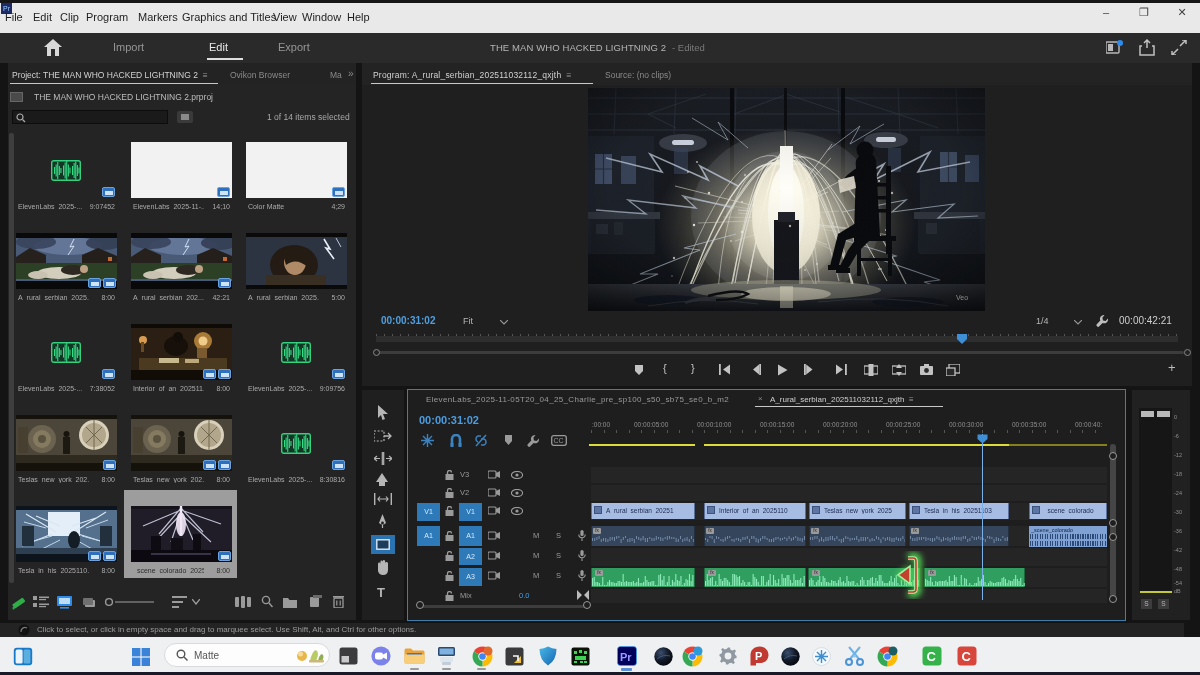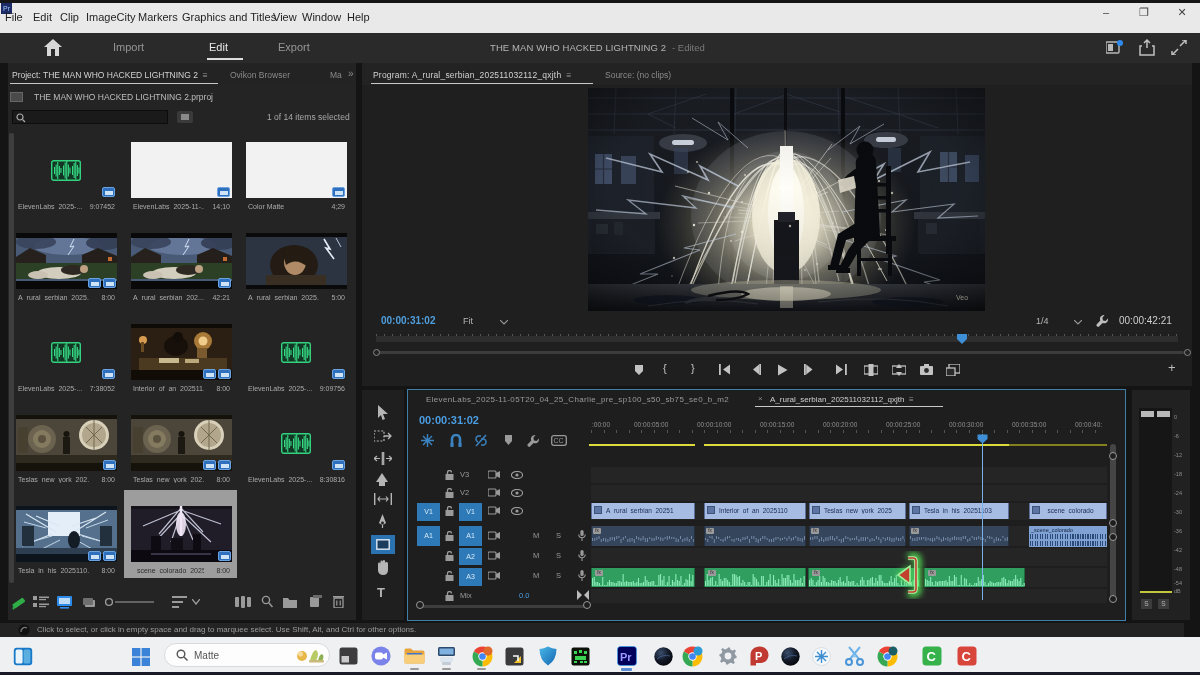--- a/index.html
+++ b/index.html
@@ -34,21 +34,21 @@
 <div class="ab" id="titlebar">
   <div class="ab" id="pricon">Pr</div>
   <div class="ab winbtn" style="left:1100px">–</div>
   <div class="ab winbtn" style="left:1138px">❐</div>
   <div class="ab winbtn" style="left:1176px">✕</div>
 </div>
 <div class="ab" id="menubar">
   <span class="mi" style="left:5px">File</span>
   <span class="mi" style="left:33px">Edit</span>
   <span class="mi" style="left:60px">Clip</span>
-  <span class="mi" style="left:86px">ImageCity</span>
+  <span class="mi" style="left:86px">Program</span>
   <span class="mi" style="left:138px">Markers</span>
   <span class="mi" style="left:182px">Graphics and Titles</span>
   <span class="mi" style="left:273px">View</span>
   <span class="mi" style="left:302px">Window</span>
   <span class="mi" style="left:347px">Help</span>
 </div>
 <div class="ab" id="wsbar">
   <svg class="ab" style="left:44px;top:6px" width="18" height="17" viewBox="0 0 18 17">
         <path d="M9 0 L18 8 L15 8 L15 17 L11 17 L11 10 L7 10 L7 17 L3 17 L3 8 L0 8 Z" fill="#d8d8d8"></path>
       </svg>

